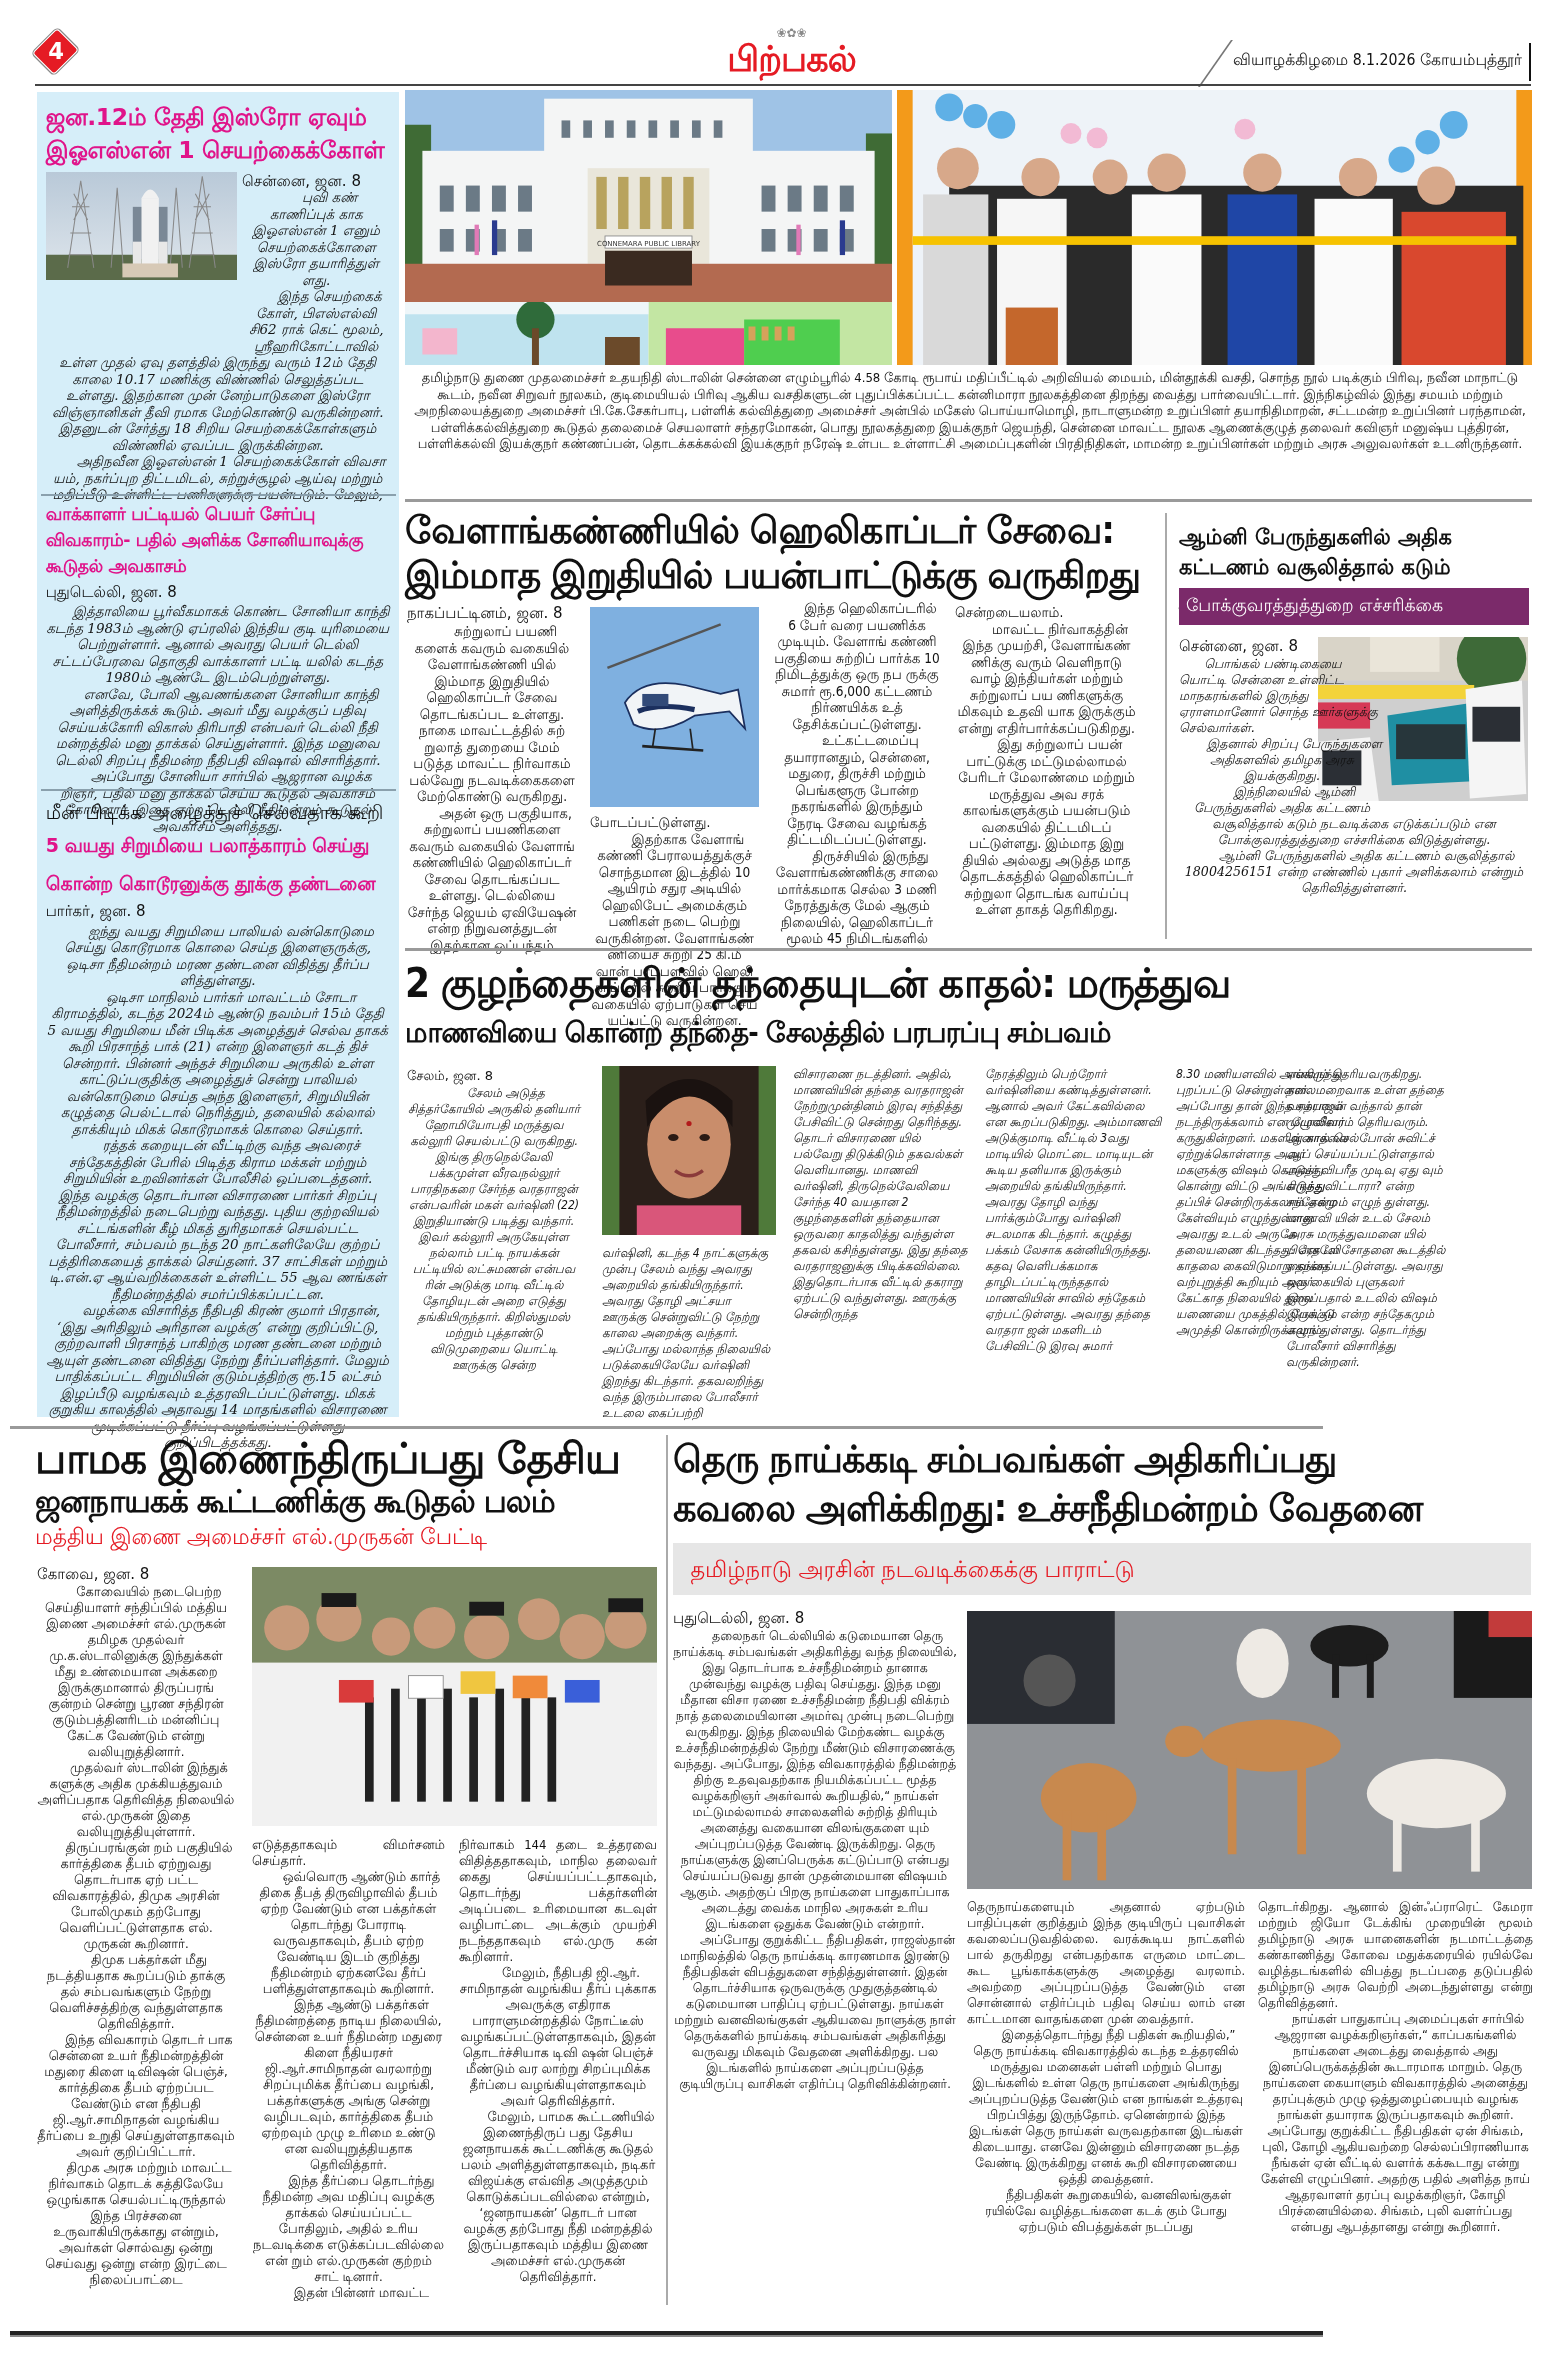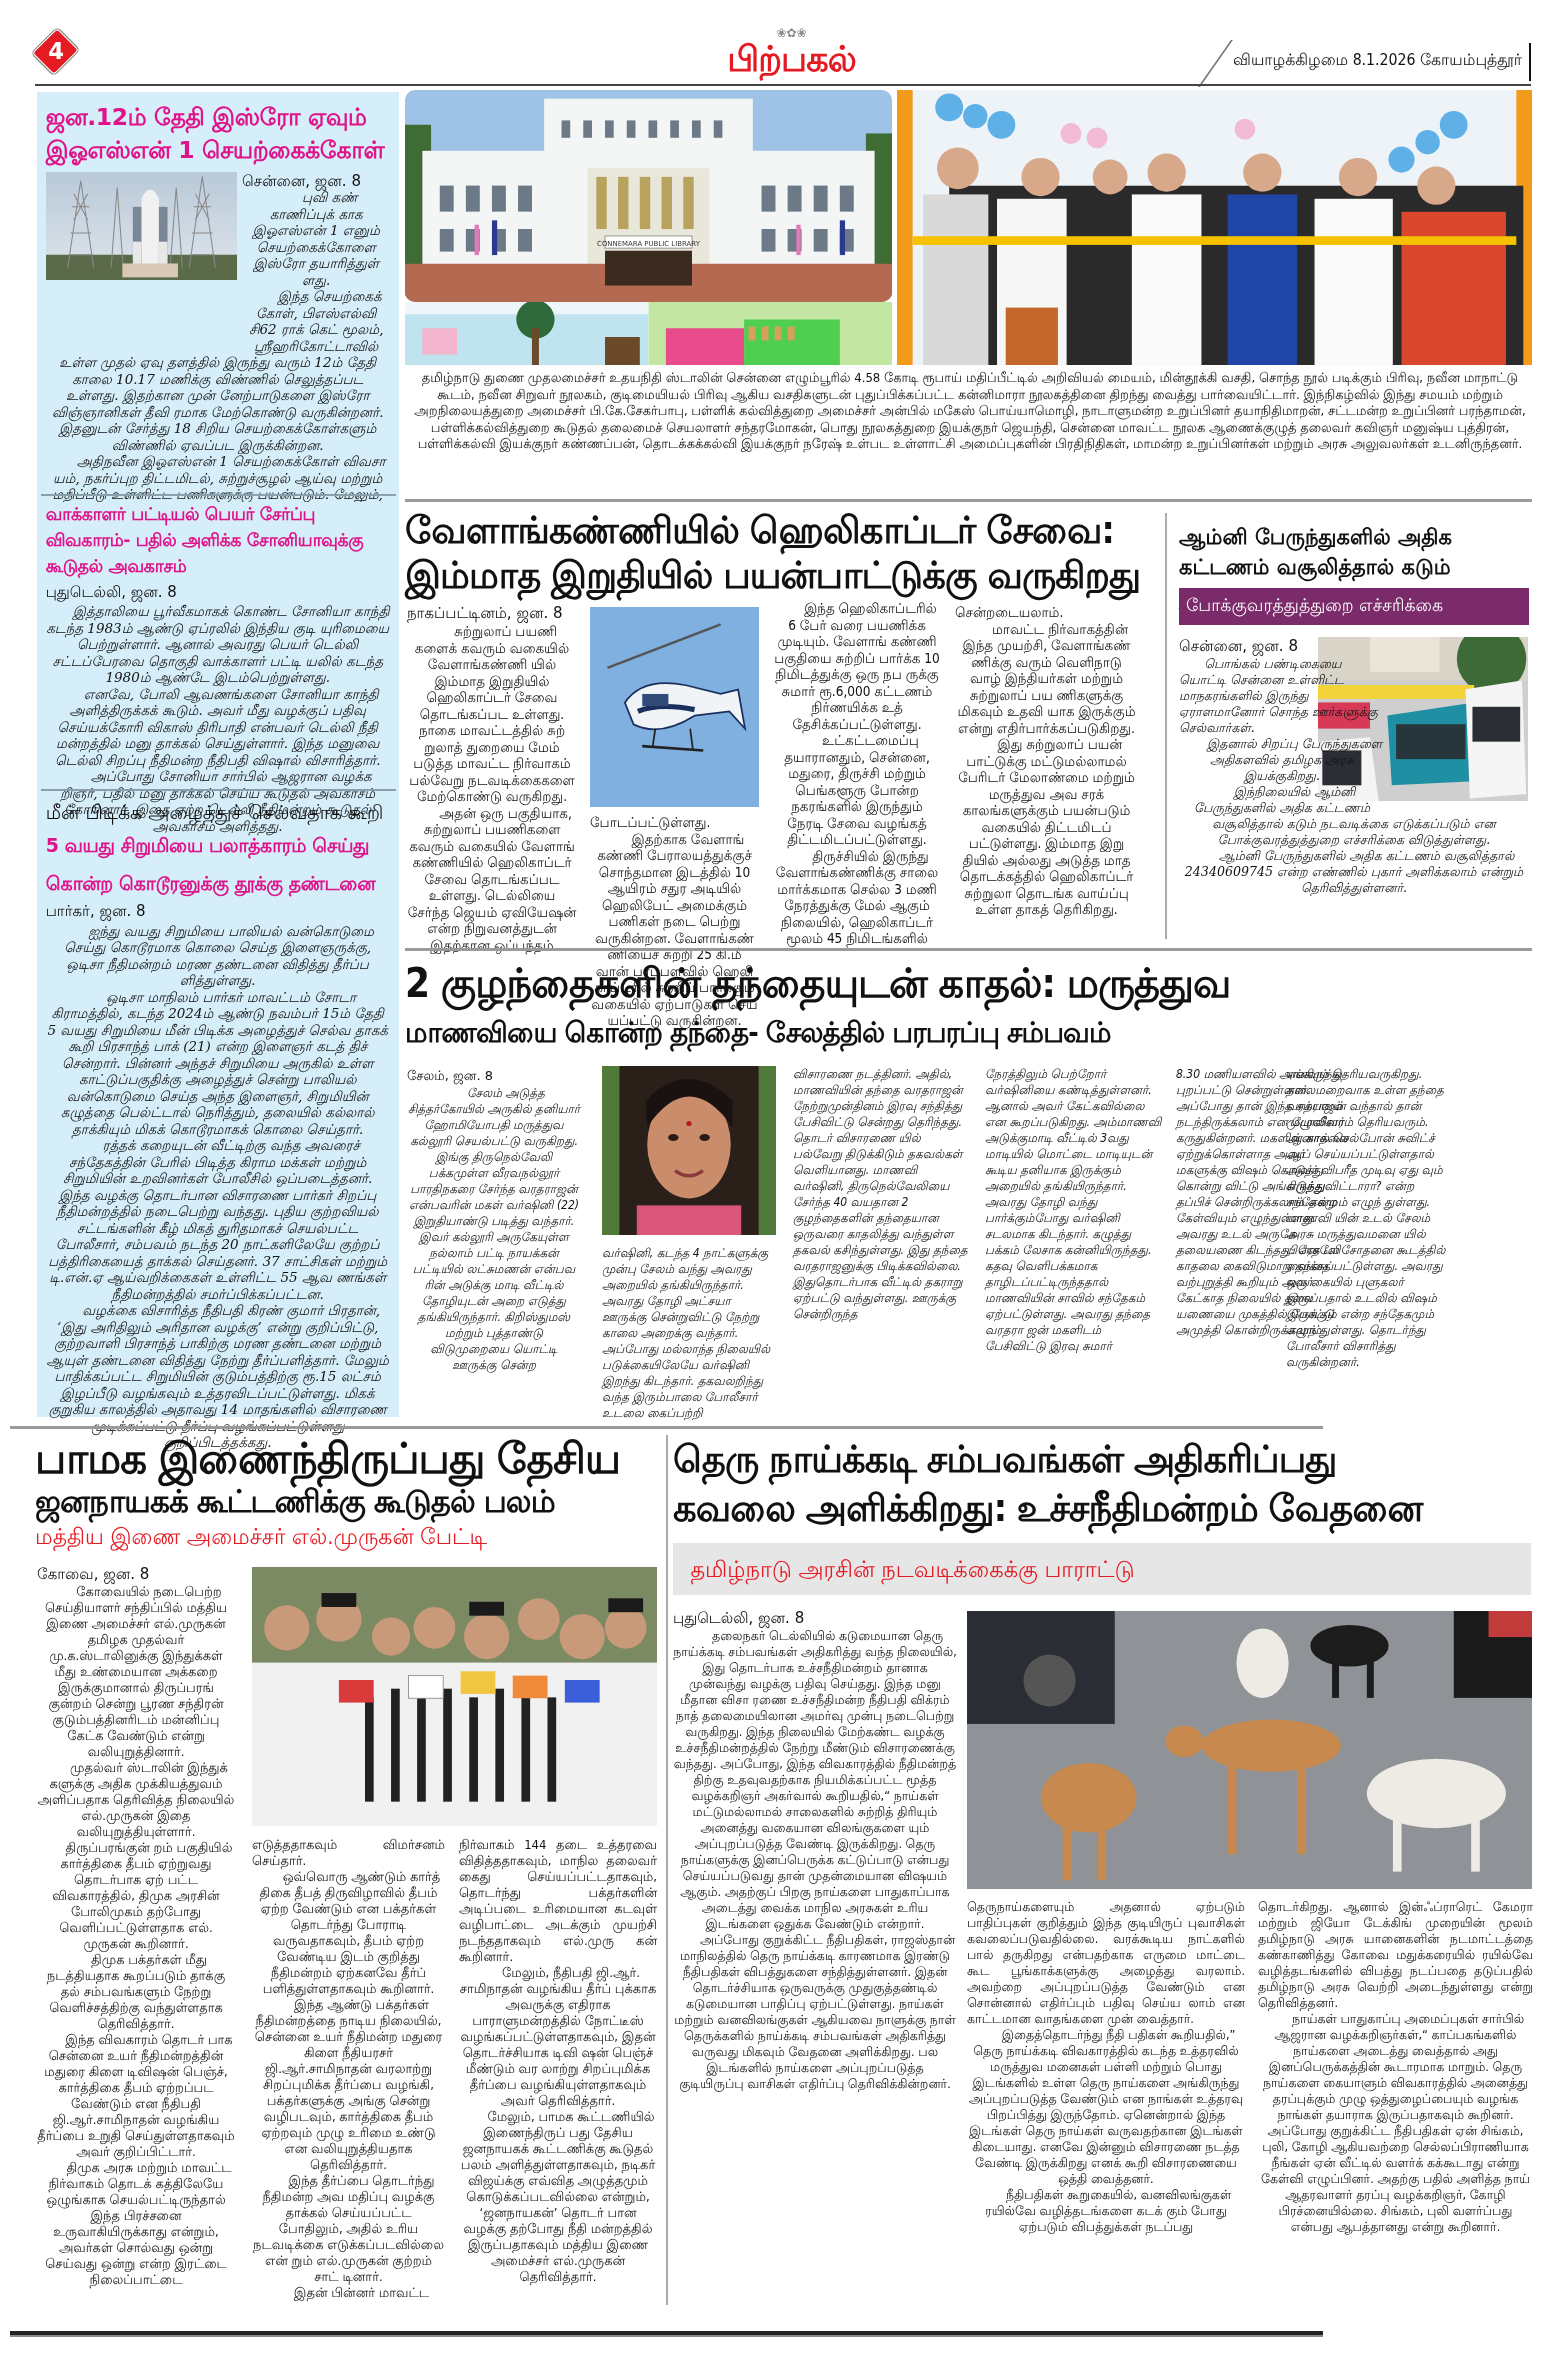--- a/index.html
+++ b/index.html
@@ -135,21 +135,21 @@
     <div class="body-serif" style="margin-top:1.7px;">
       <p class="indent">ஐந்து வயது சிறுமியை பாலியல் வன்கொடுமை செய்து கொடூரமாக கொலை செய்த இளைஞருக்கு, ஒடிசா நீதிமன்றம் மரண தண்டனை விதித்து தீர்ப்ப ளித்துள்ளது.</p>
       <p class="indent">ஒடிசா மாநிலம் பார்கர் மாவட்டம் சோடா கிராமத்தில், கடந்த 2024ம் ஆண்டு நவம்பர் 15ம் தேதி 5 வயது சிறுமியை மீன் பிடிக்க அழைத்துச் செல்வ தாகக் கூறி பிரசாந்த் பாக் (21) என்ற இளைஞர் கடத் திச் சென்றார். பின்னர் அந்தச் சிறுமியை அருகில் உள்ள காட்டுப்பகுதிக்கு அழைத்துச் சென்று பாலியல் வன்கொடுமை செய்த அந்த இளைஞர், சிறுமியின் கழுத்தை பெல்ட்டால் நெரித்தும், தலையில் கல்லால் தாக்கியும் மிகக் கொடூரமாகக் கொலை செய்தார்.</p>
       <p class="indent">ரத்தக் கறையுடன் வீட்டிற்கு வந்த அவரைச் சந்தேகத்தின் பேரில் பிடித்த கிராம மக்கள் மற்றும் சிறுமியின் உறவினர்கள் போலீசில் ஒப்படைத்தனர். இந்த வழக்கு தொடர்பான விசாரணை பார்கர் சிறப்பு நீதிமன்றத்தில் நடைபெற்று வந்தது. புதிய குற்றவியல் சட்டங்களின் கீழ் மிகத் துரிதமாகச் செயல்பட்ட போலீசார், சம்பவம் நடந்த 20 நாட்களிலேயே குற்றப் பத்திரிகையைத் தாக்கல் செய்தனர். 37 சாட்சிகள் மற்றும் டி.என்.ஏ ஆய்வறிக்கைகள் உள்ளிட்ட 55 ஆவ ணங்கள் நீதிமன்றத்தில் சமர்ப்பிக்கப்பட்டன.</p>
       <p class="indent">வழக்கை விசாரித்த நீதிபதி கிரண் குமார் பிரதான், ‘இது அரிதிலும் அரிதான வழக்கு’ என்று குறிப்பிட்டு, குற்றவாளி பிரசாந்த் பாகிற்கு மரண தண்டனை மற்றும் ஆயுள் தண்டனை விதித்து நேற்று தீர்ப்பளித்தார். மேலும் பாதிக்கப்பட்ட சிறுமியின் குடும்பத்திற்கு ரூ.15 லட்சம் இழப்பீடு வழங்கவும் உத்தரவிடப்பட்டுள்ளது. மிகக் குறுகிய காலத்தில் அதாவது 14 மாதங்களில் விசாரணை முடிக்கப்பட்டு தீர்ப்பு வழங்கப்பட்டுள்ளது குறிப்பிடத்தக்கது.</p>
     </div>
   </div>
 </div>
 
 <div id="top-photos">
-  <div class="photo" style="left:0; top:0; width:487px; height:212px;border-radius:10px;">
+  <div class="photo" style="left:0; top:0; width:487px; height:212px;">
     <svg viewBox="0 0 560 244" preserveAspectRatio="none">
       <rect width="560" height="244" fill="#9fc3e6"></rect>
       <rect x="0" y="40" width="30" height="200" fill="#3f6b35"></rect>
       <rect x="530" y="50" width="30" height="190" fill="#3f6b35"></rect>
       <rect x="20" y="70" width="520" height="150" fill="#f4f5f5"></rect>
       <rect x="160" y="10" width="240" height="70" fill="#f4f5f5"></rect>
       <g fill="#6b7a86">
         <rect x="40" y="110" width="16" height="30"></rect>
           <rect x="70" y="110" width="16" height="30"></rect>
           <rect x="100" y="110" width="16" height="30"></rect>
@@ -315,21 +315,21 @@
     <path d="M0 120 L60 115 L70 188 L0 188 Z" fill="#f4f4f4"></path>
     <rect x="5" y="130" width="45" height="40" fill="#2b2f35"></rect>
   </svg>
 </div>
 <div class="abs body-serif" style="left:1179px; top:637px; width:350px; font-size:12.6px; line-height:16px;">
   <div style="float:right; width:144px; height:165px;"></div>
   <div class="dl">சென்னை, ஜன. 8</div>
   <p class="indent" style="text-align:left;">பொங்கல் பண்டிகையை யொட்டி சென்னை உள்ளிட்ட மாநகரங்களில் இருந்து ஏராளமானோர் சொந்த ஊர்களுக்கு செல்வார்கள்.</p>
   <p class="indent">இதனால் சிறப்பு பேருந்துகளை அதிகளவில் தமிழக அரசு இயக்குகிறது.</p>
   <p class="indent">இந்நிலையில் ஆம்னி பேருந்துகளில் அதிக கட்டணம் வசூலித்தால் கடும் நடவடிக்கை எடுக்கப்படும் என போக்குவரத்துத்துறை எச்சரிக்கை விடுத்துள்ளது.</p>
-  <p class="indent">ஆம்னி பேருந்துகளில் அதிக கட்டணம் வசூலித்தால் 24340609745 என்ற எண்ணில் புகார் அளிக்கலாம் என்றும் தெரிவித்துள்ளனர்.</p>
+  <p class="indent">ஆம்னி பேருந்துகளில் அதிக கட்டணம் வசூலித்தால் 18004256151 என்ற எண்ணில் புகார் அளிக்கலாம் என்றும் தெரிவித்துள்ளனர்.</p>
 </div>
 
 <div class="hrule" style="left:405px; top:948px; width:1127px;"></div>
 
 <div class="abs" style="left:405px; top:958px; width:1127px;">
   <div class="big-head" style="font-size:40px; line-height:50px;">2 குழந்தைகளின் தந்தையுடன் காதல்: மருத்துவ</div>
   <div class="big-head" style="font-size:28px; line-height:50px;">மாணவியை கொன்ற தந்தை- சேலத்தில் பரபரப்பு சம்பவம்</div>
 </div>
 <div class="abs narrow-text" style="left:407px; top:1066px; width:174px;">
   <div class="dl" style="font-size:13px;">சேலம், ஜன. 8</div>

